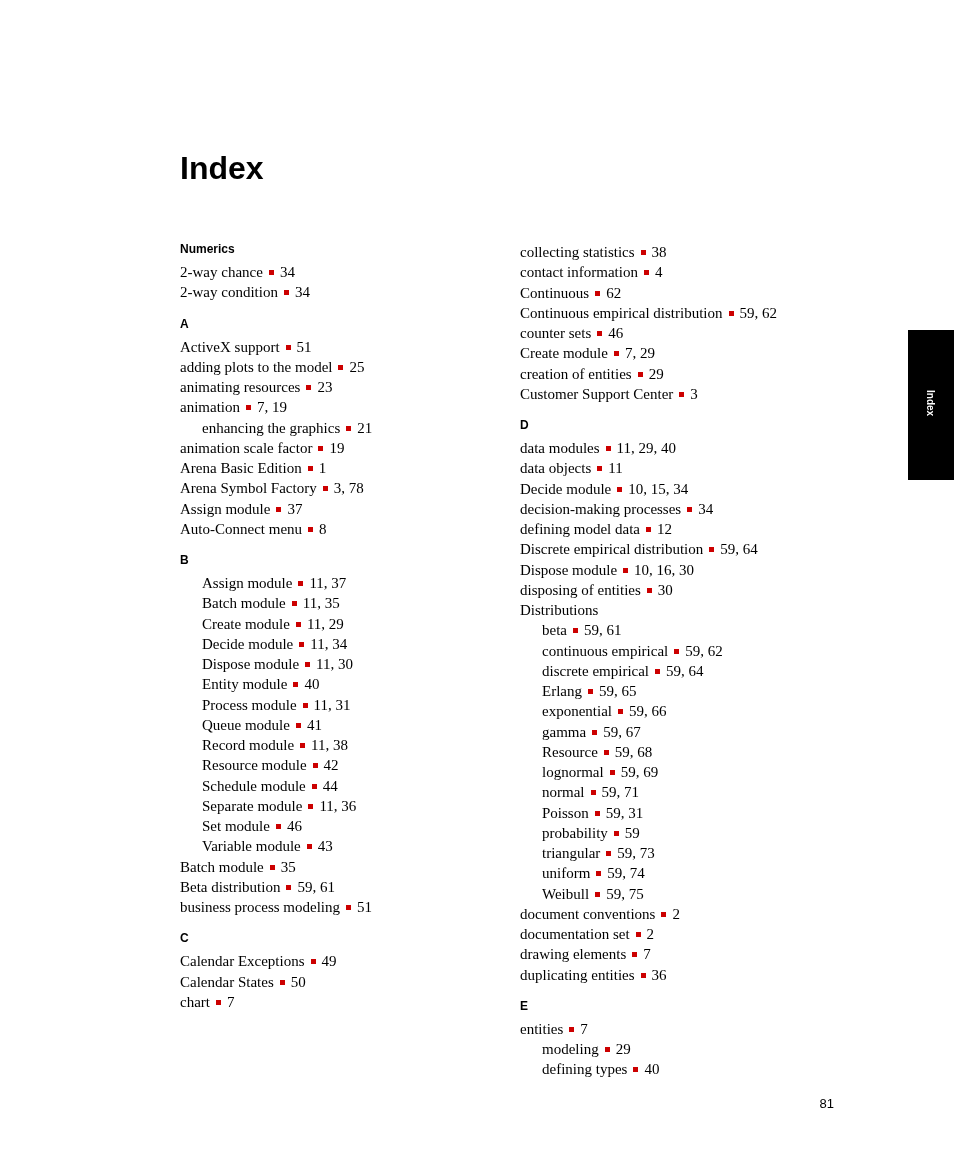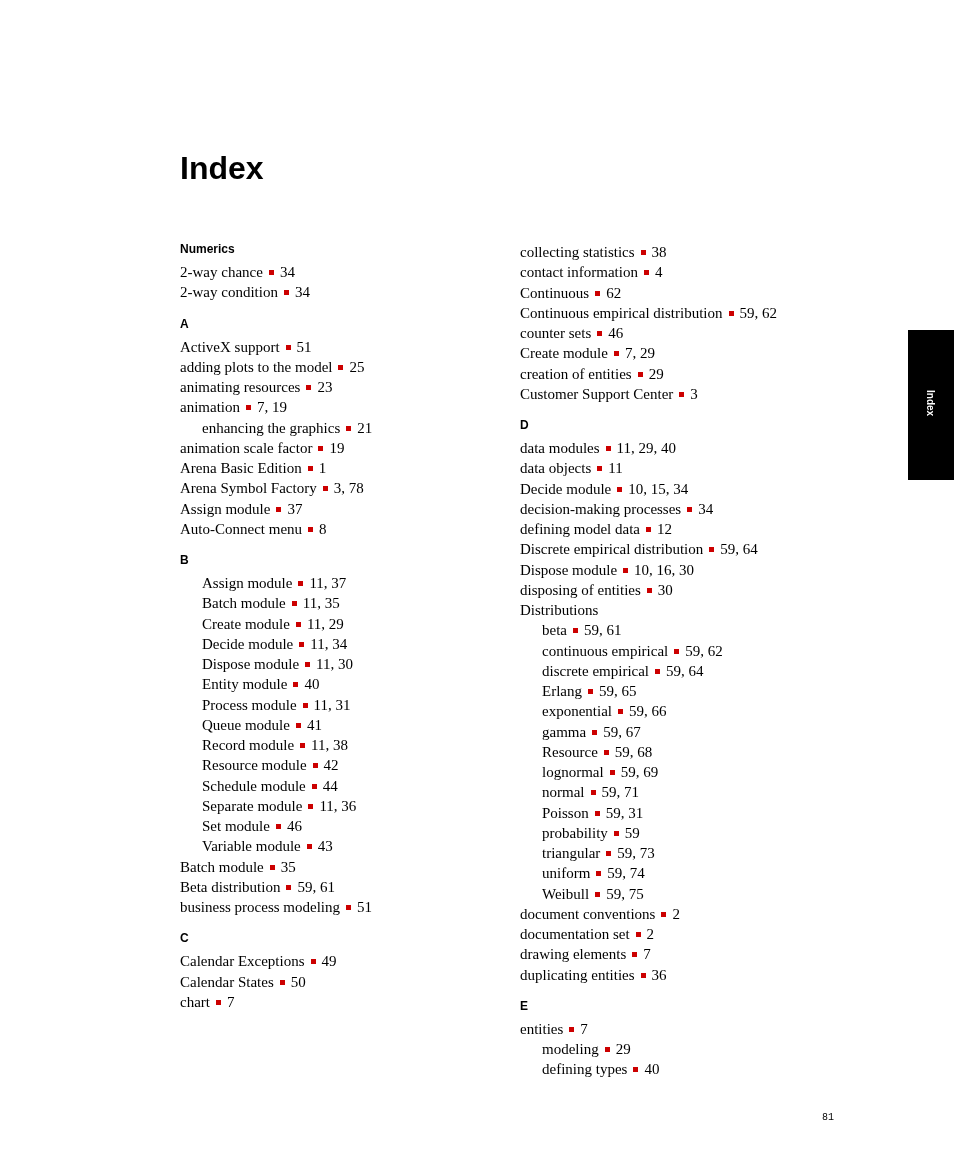--- a/index.html
+++ b/index.html
@@ -63,24 +63,24 @@
     font-weight: bold;
     transform: rotate(90deg);
     transform-origin: left top;
     position: absolute;
     top: 60px;
     left: 28px;
     white-space: nowrap;
   }
   .page-number {
     position: absolute;
-    bottom: 40px;
+    bottom: 52px;
     right: 120px;
-    font-family: Liberation Mono, monospace;
-    font-size: 10px;
+    font-family: Liberation Sans, sans-serif;
+    font-size: 13px;
   }
 </style>
 </head>
 <body>
 
 <div class="page">
   <h1 class="page-title">Index</h1>
   <div class="columns" id="columns">
       <div class="col">
         <div class="section-head first">Numerics</div>

